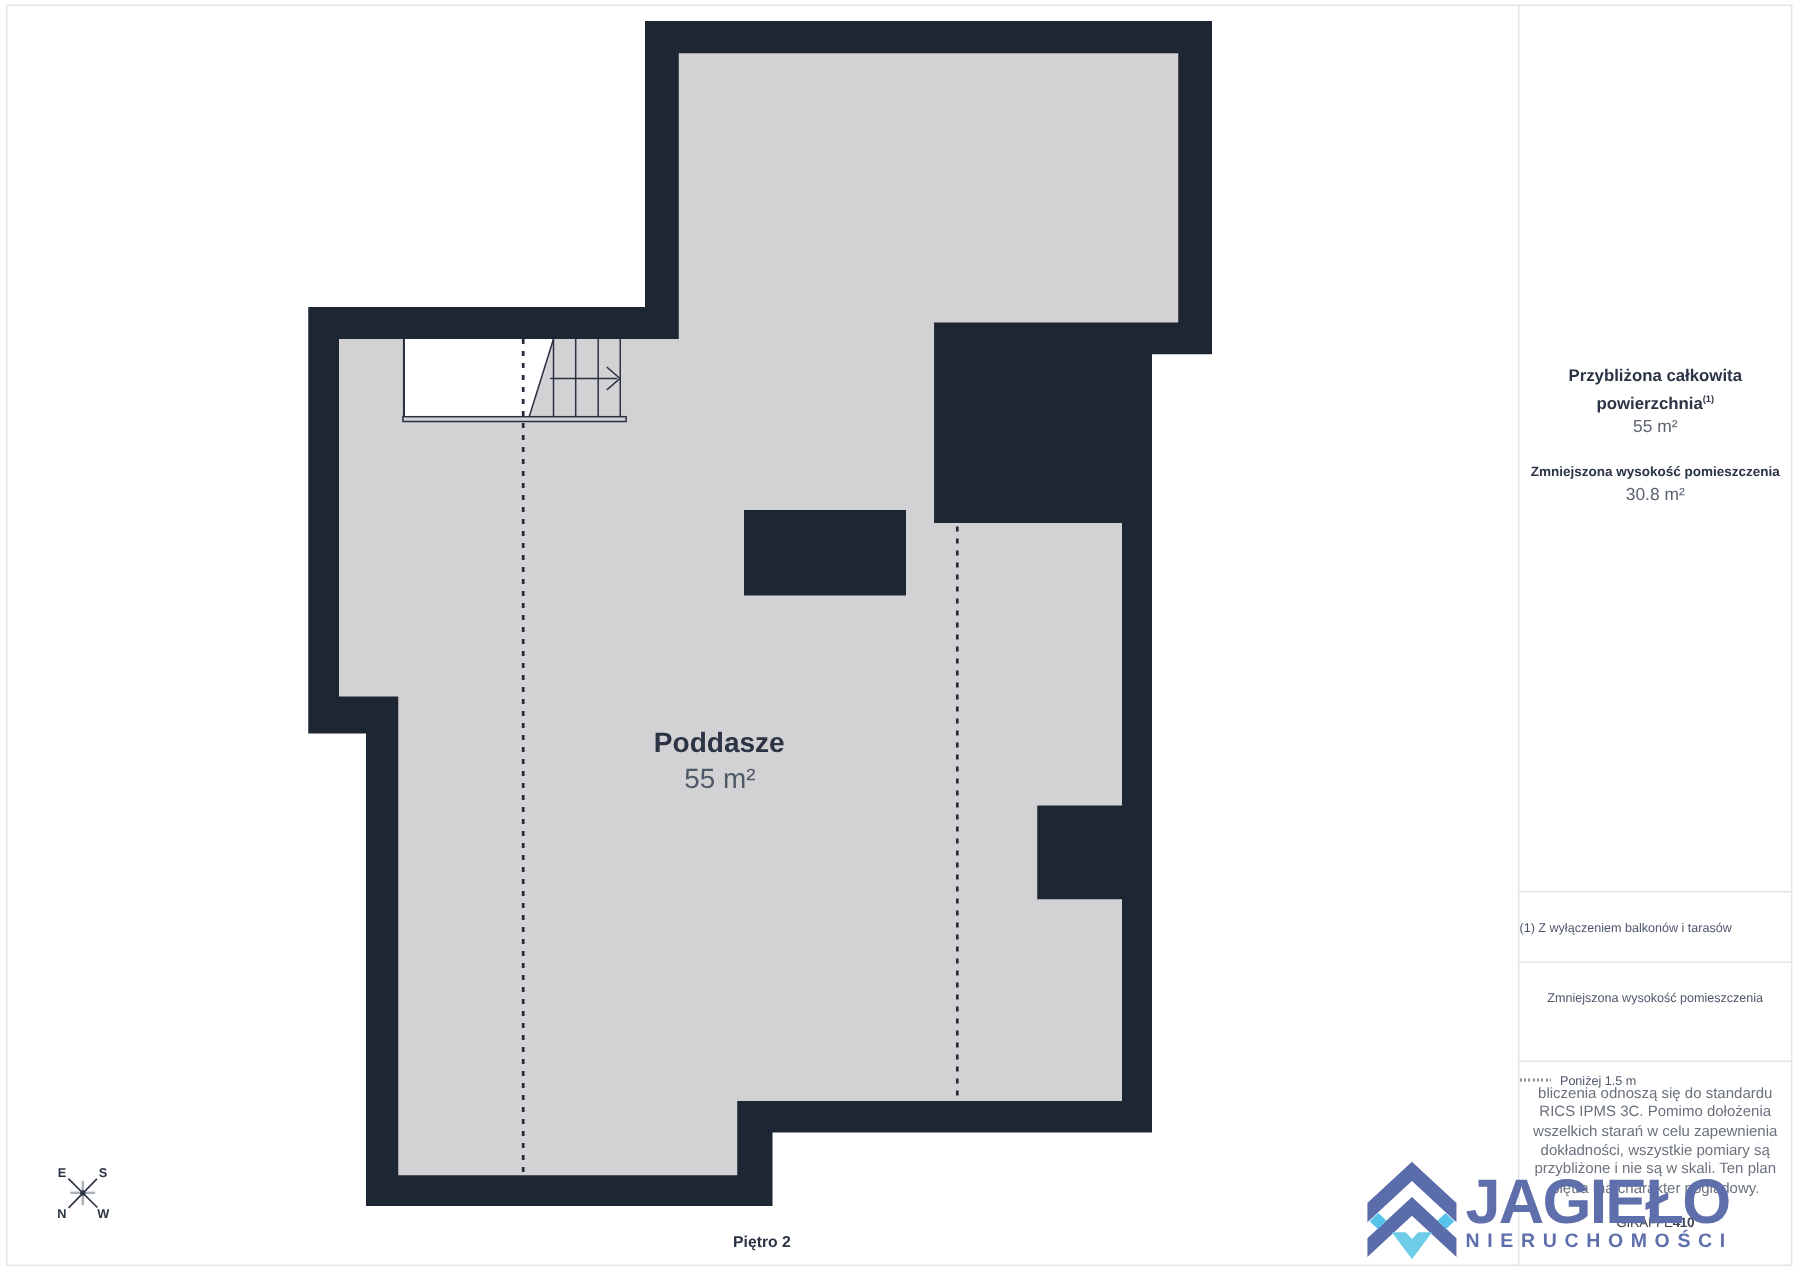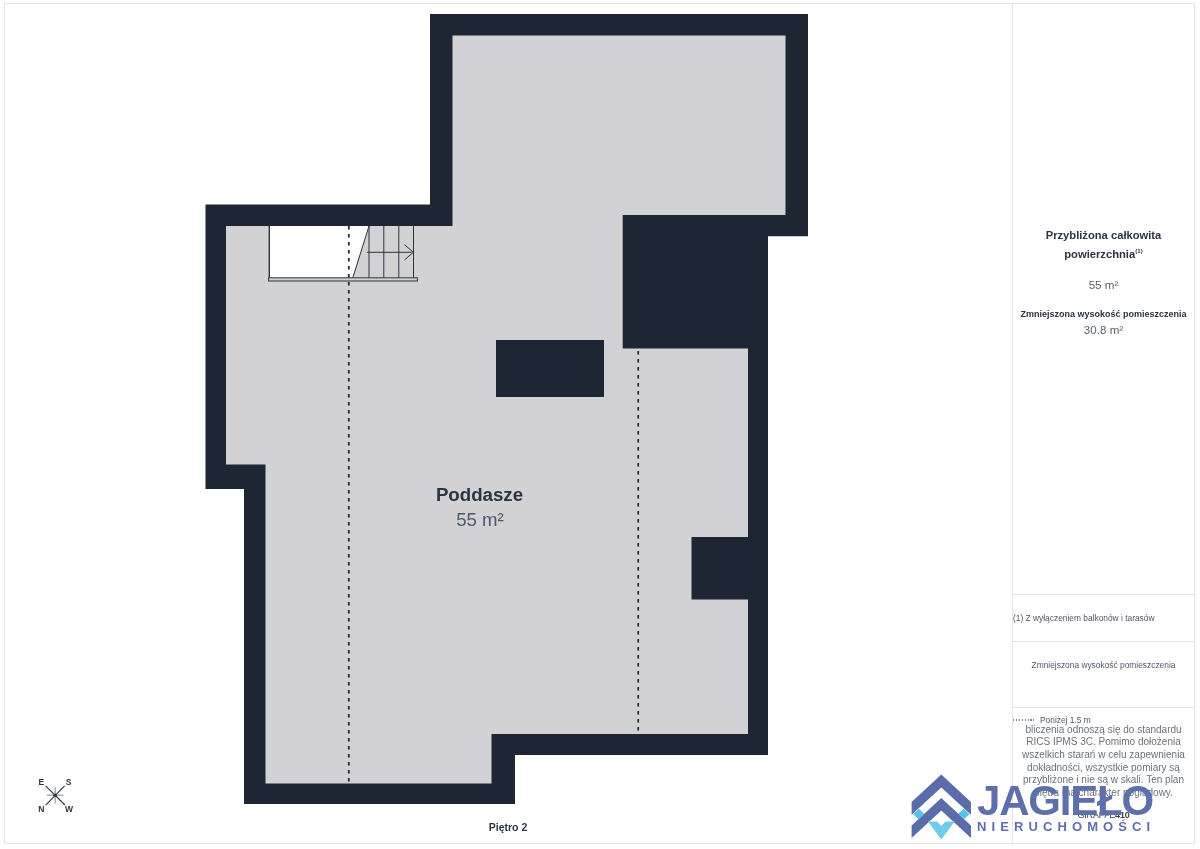--- a/index.html
+++ b/index.html
@@ -74,21 +74,21 @@
 
     <g font-size="8.5" font-weight="bold" fill="#2b3444" text-anchor="middle">
       <text x="41.3" y="784.8">E</text>
       <text x="68.7" y="784.8">S</text>
       <text x="41.3" y="812.3">N</text>
       <text x="68.9" y="812.3">W</text>
     </g>
   </g>
 </svg>
 
-<div class="abs" style="left:1013px;top:228px;width:181px;text-align:center;color:#2b3444;font-size:11.2px;font-weight:bold;line-height:15px;">Przybliżona całkowita<br>powierzchnia<sup style="font-size:6.2px;">(1)</sup></div>
+<div class="abs" style="left:1013px;top:244px;width:181px;text-align:center;color:#2b3444;font-size:11.2px;font-weight:bold;line-height:15px;">Przybliżona całkowita<br>powierzchnia<sup style="font-size:6.2px;">(1)</sup></div>
 
 <div class="abs" style="left:1013px;top:278px;width:181px;text-align:center;color:#5a6270;font-size:11.6px;line-height:13px;">55 m²</div>
 
 <div class="abs" style="left:1013px;top:309px;width:181px;text-align:center;color:#2b3444;font-size:9px;font-weight:bold;line-height:10px;">Zmniejszona wysokość pomieszczenia</div>
 
 <div class="abs" style="left:1013px;top:323px;width:181px;text-align:center;color:#5a6270;font-size:11.6px;line-height:13px;">30.8 m²</div>
 
 <div class="abs" style="left:1013px;top:612.5px;width:181px;text-align:left;color:#4e586a;font-size:8.4px;line-height:10px;">(1) Z wyłączeniem balkonów i tarasów</div>
 
 <div class="abs" style="left:1013px;top:660px;width:181px;text-align:center;color:#4e586a;font-size:8.4px;line-height:10px;">Zmniejszona wysokość pomieszczenia</div>

